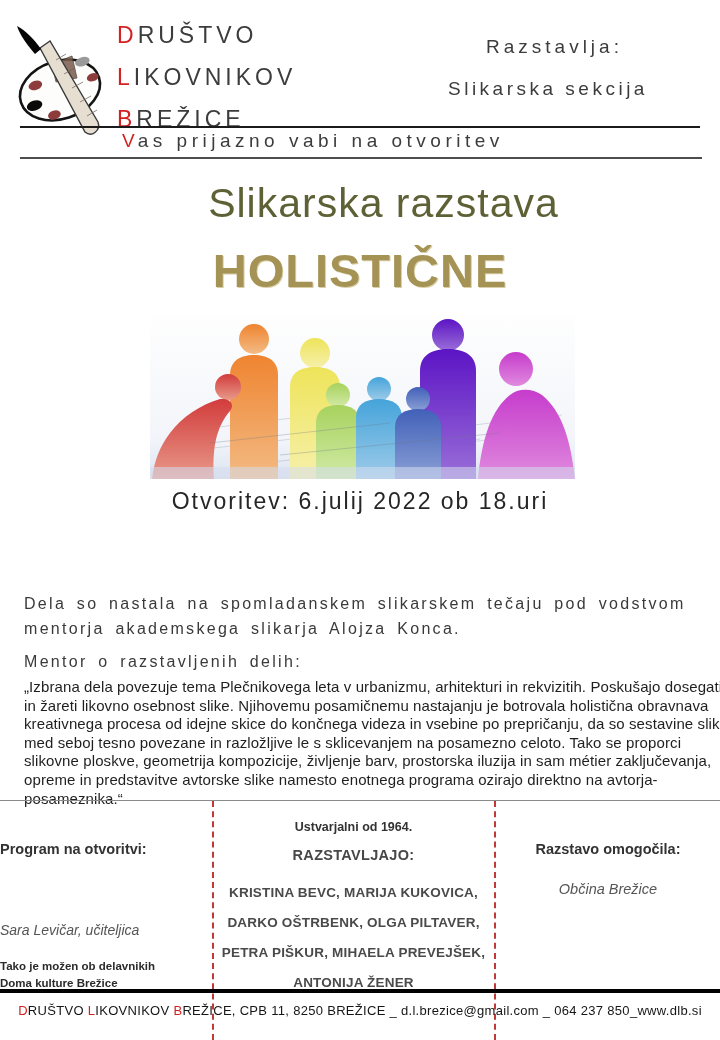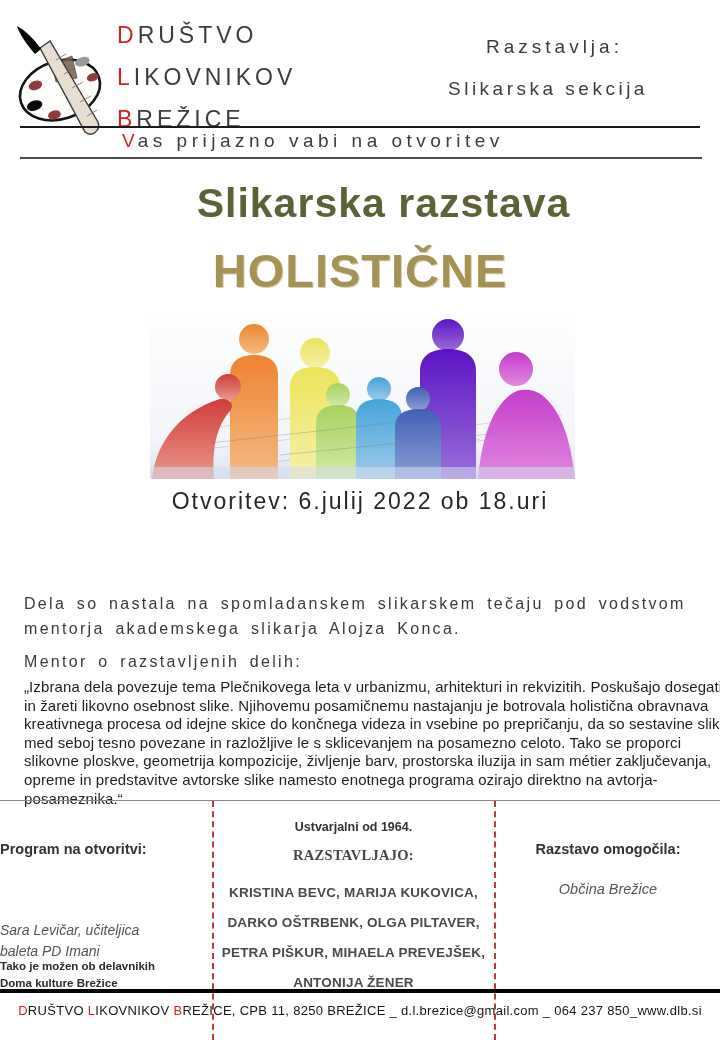--- a/index.html
+++ b/index.html
@@ -12,21 +12,21 @@
   
   .logo{left:14px;top:26px;width:96px;height:116px;}
   .org{left:117px;top:14px;font-size:23px;letter-spacing:4px;color:#3c3c3c;}
   .org .org-line{height:42px;line-height:42px;white-space:nowrap;}
   .hdr-right1{left:486px;top:36px;font-size:19px;letter-spacing:4px;color:#3c3c3c;white-space:nowrap;}
   .hdr-right2{left:448px;top:78px;font-size:19px;letter-spacing:3.5px;color:#3c3c3c;white-space:nowrap;}
   .rule1{left:20px;right:20px;top:126px;border-top:2px solid #1b1b1b;height:0;}
   .invite{left:122px;top:130px;font-size:19px;letter-spacing:4.5px;color:#3c3c3c;white-space:nowrap;}
   .rule2{left:20px;right:18px;top:157px;border-top:2px solid #4d4d4d;height:0;}
   
-  .title1{left:0;right:0;top:180px;text-align:center;font-size:41px;font-weight:700;
+  .title1{left:0;right:0;top:180px;text-align:center;font-size:41px;font-weight:400;
           color:#5e6135;letter-spacing:1px;margin-left:47px;}
   .title2{left:0;right:0;top:243px;text-align:center;font-size:47px;font-weight:700;
           color:#a59355;letter-spacing:1px;text-shadow:1px 1px 0 #d8cfa8;}
   
   .artwork{left:150px;top:315px;width:425px;height:164px;}
   
   .when{left:0;right:0;top:488px;text-align:center;font-size:23px;letter-spacing:2px;color:#262626;}
   .where{left:0;right:0;top:540px;text-align:center;font-size:23px;letter-spacing:2.5px;color:#262626;}
   
   .bodytext{left:24px;top:591px;width:706px;}
@@ -37,21 +37,21 @@
   .section-rule{left:0;right:0;top:800px;border-top:1.5px solid #8a8a8a;height:0;}
   .vdash{top:801px;bottom:0;width:0;border-left:2px dashed #bf3a36;}
   .vdash.l{left:212px;} .vdash.r{left:494px;}
   .col-left{left:0;width:212px;text-align:left;}
   .col-mid{left:213px;width:281px;text-align:center;}
   .col-right{left:496px;width:224px;text-align:center;}
   .prog-head{top:841px;font-size:14.5px;font-weight:700;color:#333;}
   .performer{top:920px;font-size:14px;font-style:italic;color:#555;line-height:21px;}
   .note{top:958px;font-size:11.5px;font-weight:700;color:#2b2b2b;line-height:17px;}
   .since{top:820px;font-size:12.5px;font-weight:700;color:#333;}
-  .razst{top:847px;font-size:14.5px;font-weight:700;color:#474747;letter-spacing:.3px;font-family:Liberation Serif, serif;}
+  .razst{top:847px;font-size:14.5px;font-weight:700;color:#474747;letter-spacing:.3px;}
   .artists{top:878px;font-size:13.5px;font-weight:700;color:#4a4a4a;line-height:30px;letter-spacing:.2px;}
   .sponsor-head{top:841px;font-size:14.5px;font-weight:700;color:#333;}
   .sponsor{top:881px;font-size:14.5px;font-style:italic;color:#555;}
   .black-rule{left:0;right:0;top:989px;border-top:4px solid #000;height:0;}
   .footer{left:0;right:0;top:1003px;text-align:center;font-size:13px;color:#161616;letter-spacing:.3px;white-space:nowrap;}
 </style>
 </head>
 <body>
 
 <div class="poster">
@@ -193,21 +193,20 @@
     <p class="quote">„Izbrana dela povezuje tema Plečnikovega leta v urbanizmu, arhitekturi in rekvizitih. Poskušajo dosegati in žareti likovno osebnost slike. Njihovemu posamičnemu nastajanju je botrovala holistična obravnava kreativnega procesa od idejne skice do končnega videza in vsebine po prepričanju, da so sestavine slike med seboj tesno povezane in razložljive le s sklicevanjem na posamezno celoto. Tako se proporci slikovne ploskve, geometrija kompozicije, življenje barv, prostorska iluzija in sam métier zaključevanja, opreme in predstavitve avtorske slike namesto enotnega programa ozirajo direktno na avtorja-posameznika.“</p>
   </div>
 
   <div class="abs section-rule"></div>
   <div class="abs vdash l"></div>
   <div class="abs vdash r"></div>
 
   <div class="abs col-left prog-head">Program na otvoritvi:</div>
   <div class="abs col-left performer">
     <div>Sara Levičar, učiteljica</div>
-    <div>baleta PD Imani</div>
   </div>
   <div class="abs col-left note">
     <div>Tako je možen ob delavnikih</div>
     <div>Doma kulture Brežice</div>
   </div>
 
   <div class="abs col-mid since">Ustvarjalni od 1964.</div>
   <div class="abs col-mid razst">RAZSTAVLJAJO:</div>
   <div class="abs col-mid artists">
     <div>KRISTINA BEVC, MARIJA KUKOVICA,</div>

